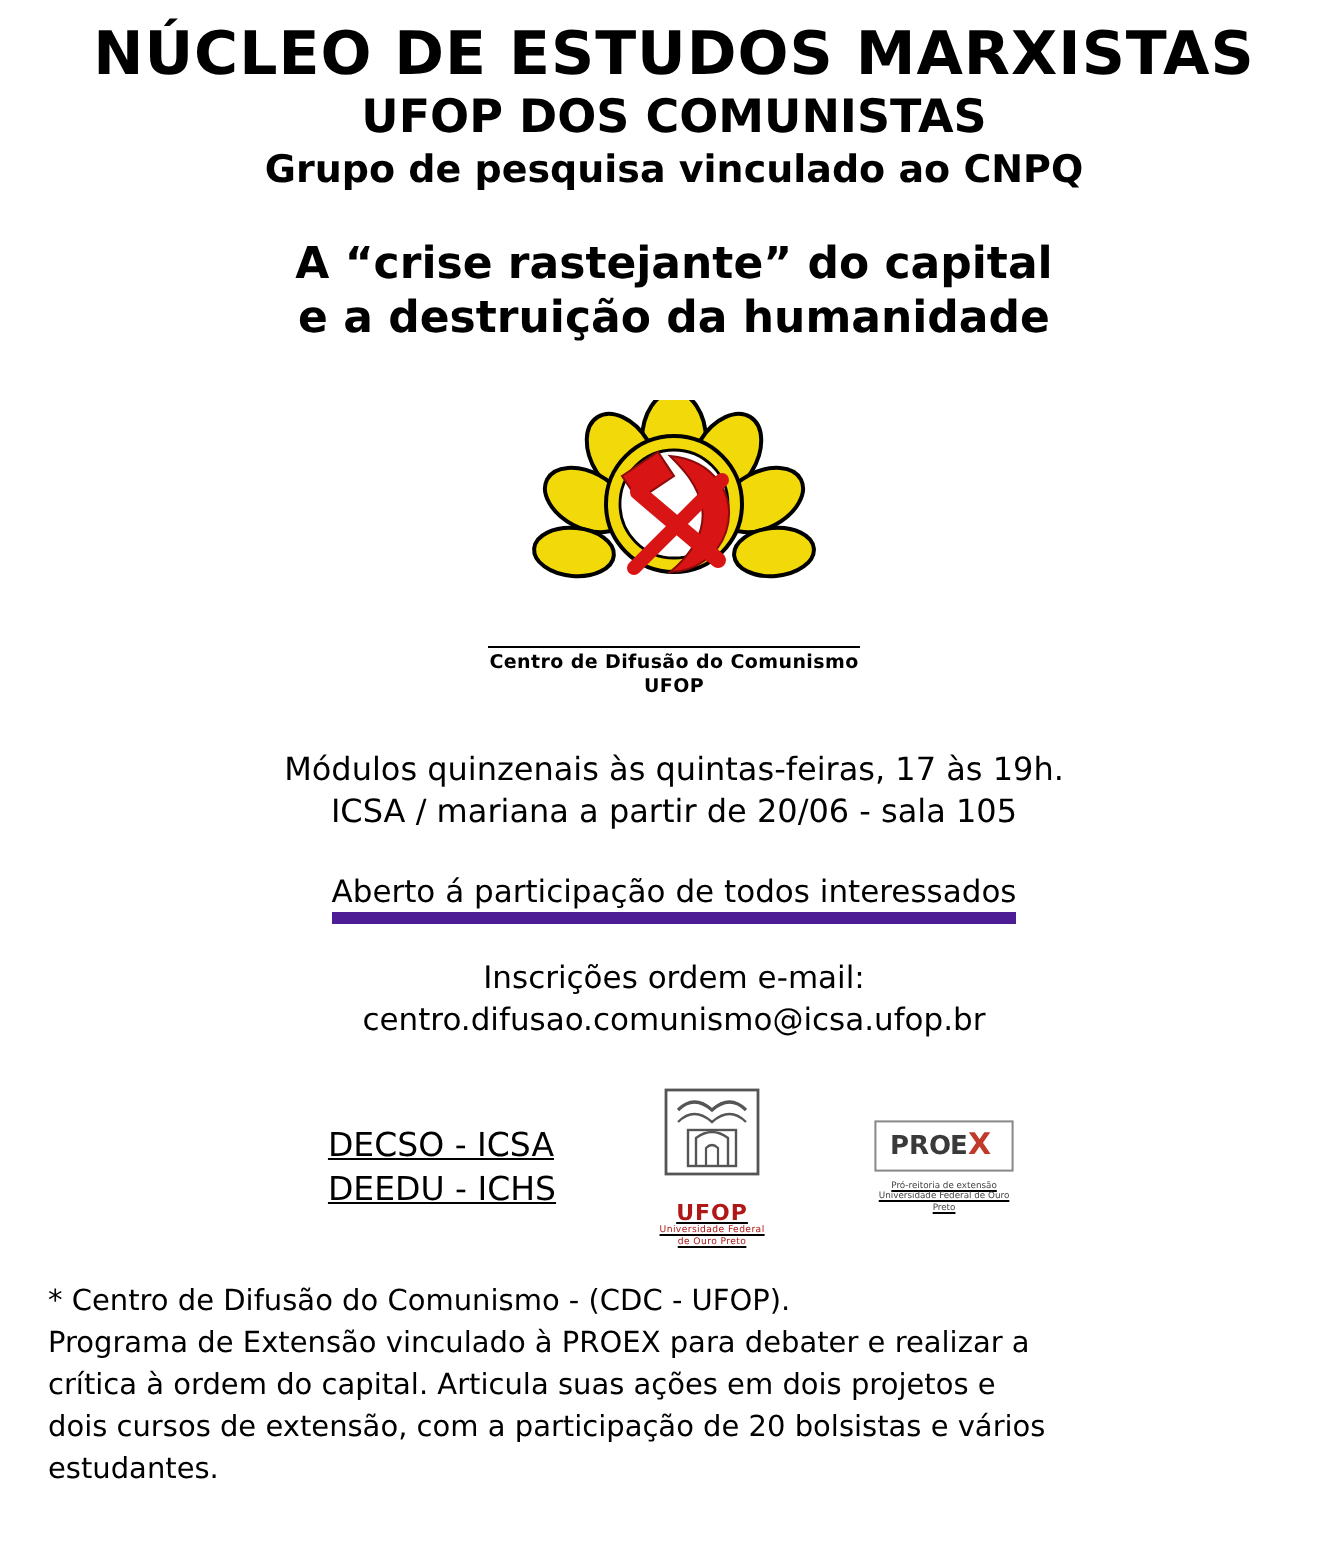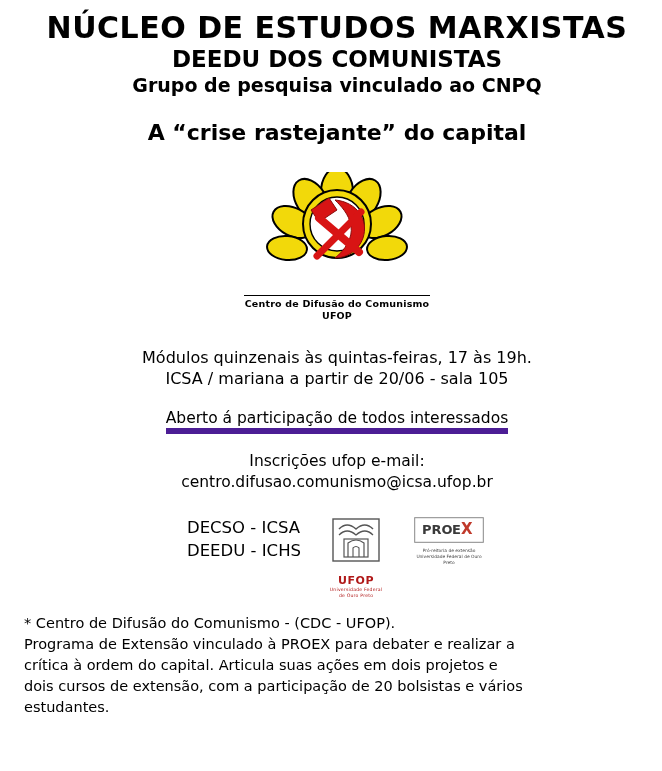--- a/index.html
+++ b/index.html
@@ -89,23 +89,25 @@
     padding-bottom: 1px;
   }
   .signup {
     margin-top: 24px;
     font-size: 15.5px;
     line-height: 1.35;
   }
   .partner-row {
     margin-top: 24px;
     display: flex;
+    align-items: center;
     justify-content: center;
-    gap: 24px;
+    gap: 47px;
     height: 78px;
+    text-decoration: underline;
   }
   .dept-text {
     font-size: 16.5px;
     line-height: 1.35;
     text-align: left;
     white-space: pre-line;
     font-weight: normal;
   }
   .ufop-logo {
     width: 62px;
@@ -142,26 +144,27 @@
     padding: 0 6px;
     white-space: pre-line;
   }
 </style>
 </head>
 <body>
 
 <div class="poster">
 
   <div class="title-main">NÚCLEO DE ESTUDOS MARXISTAS</div>
-  <div class="title-sub">DEEDU DOS COMUNISTAS</div>
+  <div class="title-sub">UFOP DOS COMUNISTAS</div>
   <div class="title-sub2">Grupo de pesquisa vinculado ao CNPQ</div>
 
 
   <div class="theme-block">
     <div class="theme-line">A “crise rastejante” do capital</div>
+    <div class="theme-line">e a destruição da humanidade</div>
   </div>
 
   <div class="logo-wrap">
     <div class="logo-box">
       <svg width="186" height="118" viewBox="0 0 186 118">
         <g transform="translate(93,58)">
 
           <g fill="#f2d90a" stroke="#000000" stroke-width="2">
             <ellipse cx="0" cy="-38" rx="16" ry="24"></ellipse>
             <ellipse cx="-26" cy="-30" rx="15" ry="23" transform="rotate(-32 -26 -30)"></ellipse>
@@ -191,21 +194,21 @@
   <div class="info-block">
     <div>Módulos quinzenais às quintas-feiras, 17 às 19h.</div>
     <div>ICSA / mariana a partir de 20/06 - sala 105</div>
   </div>
 
   <div class="open-line">
     <span class="u">Aberto á participação de todos interessados</span>
   </div>
 
   <div class="signup">
-    <div>Inscrições ufop e-mail:</div>
+    <div>Inscrições ordem e-mail:</div>
     <div>centro.difusao.comunismo@icsa.ufop.br</div>
   </div>
 
   <div class="partner-row">
     <div class="dept-text">DECSO - ICSA
 DEEDU - ICHS</div>
 
     <div class="ufop-logo">
       <svg width="58" height="52" viewBox="0 0 58 52">
         <rect x="6" y="2" width="46" height="42" fill="#ffffff" stroke="#555555" stroke-width="1.4"></rect>

